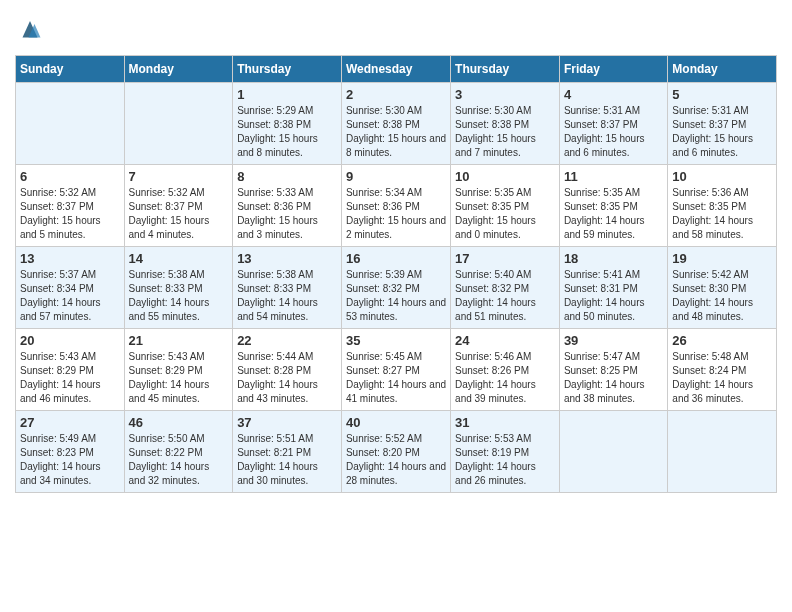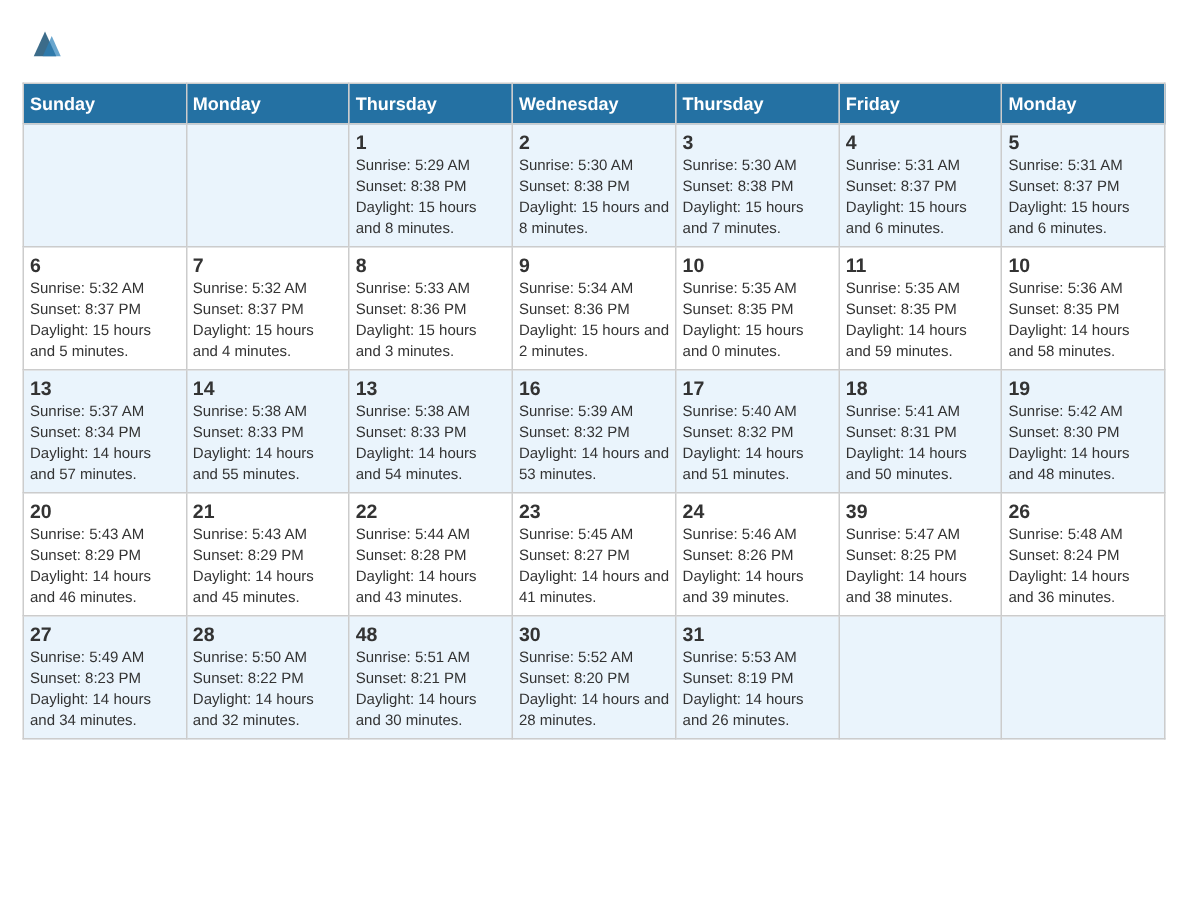--- a/index.html
+++ b/index.html
@@ -218,21 +218,21 @@
         </td>
         <td>
           <span class="day-number">21</span>
           <div class="day-info">Sunrise: 5:43 AM<br>Sunset: 8:29 PM<br>Daylight: 14 hours and 45 minutes.</div>
         </td>
         <td>
           <span class="day-number">22</span>
           <div class="day-info">Sunrise: 5:44 AM<br>Sunset: 8:28 PM<br>Daylight: 14 hours and 43 minutes.</div>
         </td>
         <td>
-          <span class="day-number">23</span>
+          <span class="day-number">35</span>
           <div class="day-info">Sunrise: 5:45 AM<br>Sunset: 8:27 PM<br>Daylight: 14 hours and 41 minutes.</div>
         </td>
         <td>
           <span class="day-number">24</span>
           <div class="day-info">Sunrise: 5:46 AM<br>Sunset: 8:26 PM<br>Daylight: 14 hours and 39 minutes.</div>
         </td>
         <td>
           <span class="day-number">39</span>
           <div class="day-info">Sunrise: 5:47 AM<br>Sunset: 8:25 PM<br>Daylight: 14 hours and 38 minutes.</div>
         </td>
@@ -240,29 +240,29 @@
           <span class="day-number">26</span>
           <div class="day-info">Sunrise: 5:48 AM<br>Sunset: 8:24 PM<br>Daylight: 14 hours and 36 minutes.</div>
         </td>
       </tr>
       <tr>
         <td>
           <span class="day-number">27</span>
           <div class="day-info">Sunrise: 5:49 AM<br>Sunset: 8:23 PM<br>Daylight: 14 hours and 34 minutes.</div>
         </td>
         <td>
-          <span class="day-number">28</span>
+          <span class="day-number">46</span>
           <div class="day-info">Sunrise: 5:50 AM<br>Sunset: 8:22 PM<br>Daylight: 14 hours and 32 minutes.</div>
         </td>
         <td>
-          <span class="day-number">48</span>
+          <span class="day-number">37</span>
           <div class="day-info">Sunrise: 5:51 AM<br>Sunset: 8:21 PM<br>Daylight: 14 hours and 30 minutes.</div>
         </td>
         <td>
-          <span class="day-number">30</span>
+          <span class="day-number">40</span>
           <div class="day-info">Sunrise: 5:52 AM<br>Sunset: 8:20 PM<br>Daylight: 14 hours and 28 minutes.</div>
         </td>
         <td>
           <span class="day-number">31</span>
           <div class="day-info">Sunrise: 5:53 AM<br>Sunset: 8:19 PM<br>Daylight: 14 hours and 26 minutes.</div>
         </td>
         <td></td>
         <td></td>
       </tr>
     </tbody>

